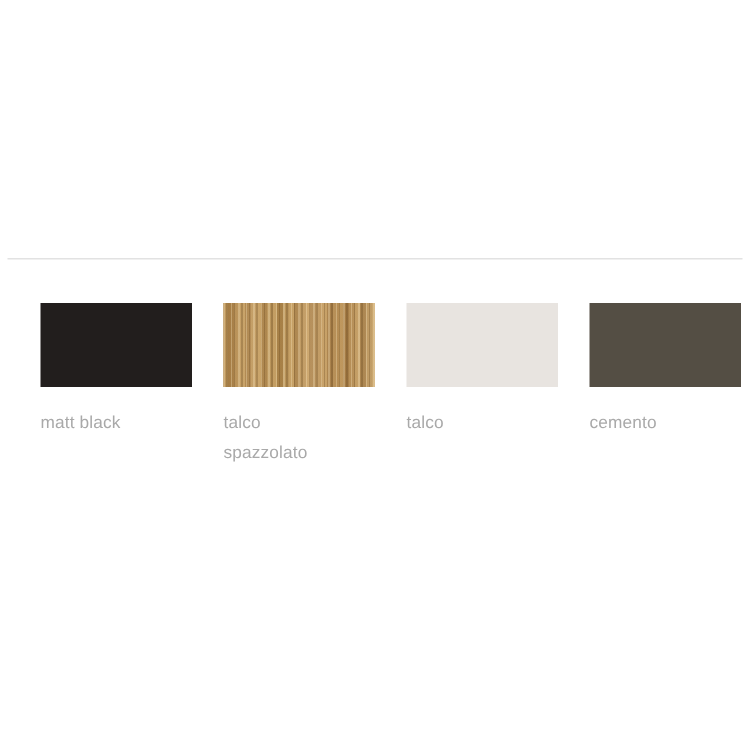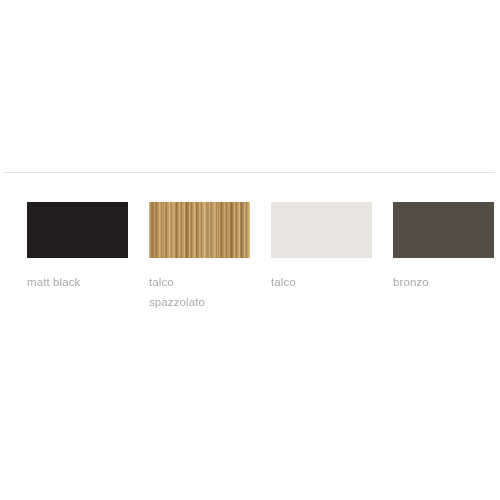--- a/index.html
+++ b/index.html
@@ -139,17 +139,17 @@
       <div class="swatch-label">talco spazzolato</div>
     </div>
 
     <div class="swatch-cell">
       <div class="swatch-chip chip-talco"></div>
       <div class="swatch-label single-word">talco</div>
     </div>
 
     <div class="swatch-cell">
       <div class="swatch-chip chip-cemento"></div>
-      <div class="swatch-label single-word">bronzo</div>
+      <div class="swatch-label single-word">cemento</div>
     </div>
 
   </div>
 </div>
 
 </body></html>

